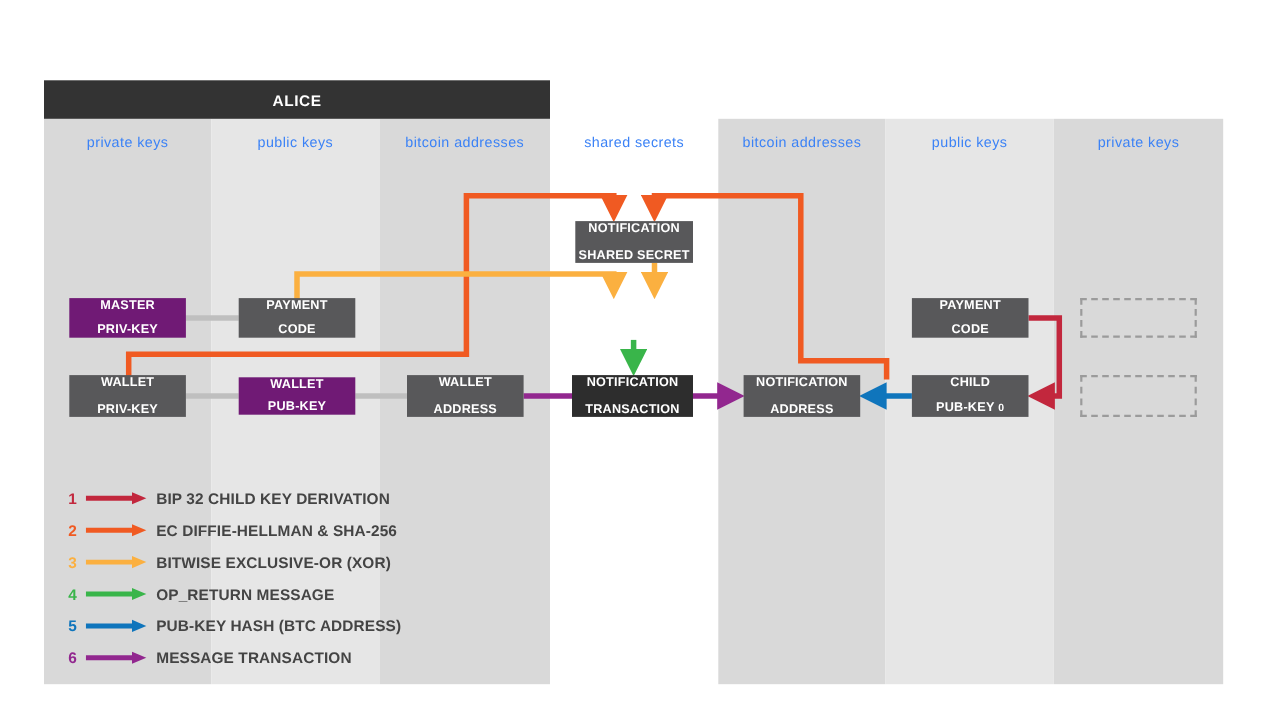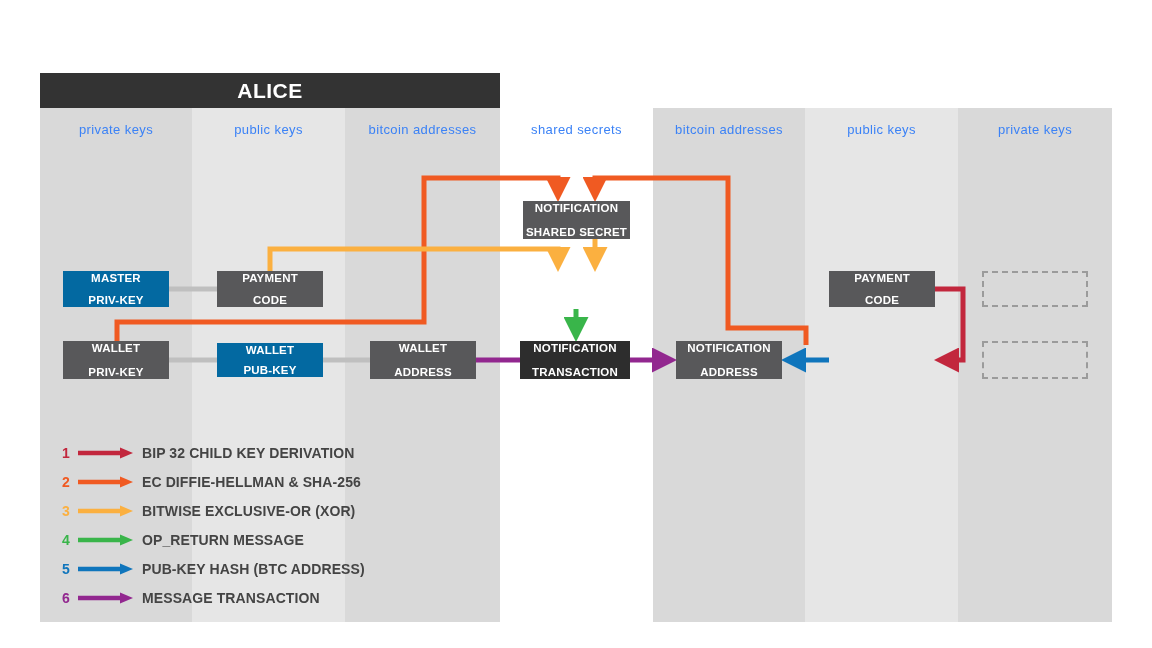--- a/index.html
+++ b/index.html
@@ -20,21 +20,21 @@
     letter-spacing: -0.2px;
   }
 
   
   .band { position: absolute; top: 108px; height: 514px; }
 
   
   .party-bar {
     position: absolute; top: 73px; height: 35px;
     display: flex; align-items: center; justify-content: center;
-    color: #ffffff; font-size: 21px; font-weight: bold; letter-spacing: .5px;
+    color: #ffffff; font-size: 14px; font-weight: bold; letter-spacing: .5px;
   }
 
   
   .col-caption {
     position: absolute; top: 118px; height: 22px;
     display: flex; align-items: center; justify-content: center;
     font-size: 13px; color: #3b82f6; letter-spacing: .4px;
   }
 
   
@@ -43,21 +43,21 @@
     display: flex; flex-direction: column;
     align-items: center; justify-content: space-between;
     color: #ffffff; font-size: 11.5px; font-weight: bold;
     line-height: 14px; text-align: center; letter-spacing: .2px;
     z-index: 6;
   }
   .node .l2 sub {
     font-size: 9.5px; vertical-align: baseline; font-weight: bold;
   }
   .node.dark  { background: #58585a; }
-  .node.light { background: #0369a1; }
+  .node.light { background: #701a75; }
   .node.black { background: #2d2d2d; }
   .node.dashed {
     background: transparent;
     border: 2px dashed #9b9b9b;
   }
 
   
   #wires { position: absolute; left: 0; top: 0; width: 1152px; height: 648px; z-index: 4; }
 
   
@@ -184,20 +184,24 @@
   <div class="node dark" style="left:676px;top:341px;width:106px;height:38px;">
     <span class="l1">NOTIFICATION</span>
     <span class="l2">ADDRESS</span>
   </div>
 
   <div class="node dark" style="left:829px;top:271px;width:106px;height:36px;">
     <span class="l1">PAYMENT</span>
     <span class="l2">CODE</span>
   </div>
 
+  <div class="node dark" style="left:829px;top:341px;width:106px;height:38px;">
+    <span class="l1">CHILD</span>
+    <span class="l2"><span>PUB-KEY</span>&nbsp;<sub>0</sub></span>
+  </div>
 
   <div class="node dashed" style="left:982px;top:271px;width:106px;height:36px;"></div>
   <div class="node dashed" style="left:982px;top:341px;width:106px;height:38px;"></div>
 
   <div class="legend">
 
     <div class="legend-row">
       <span class="legend-num" style="color:#c2273d;">1</span>
       <svg class="legend-arrow" viewBox="0 0 56 14">
         <line x1="0" y1="7" x2="43" y2="7" stroke="#c2273d" stroke-width="4.5"></line>

